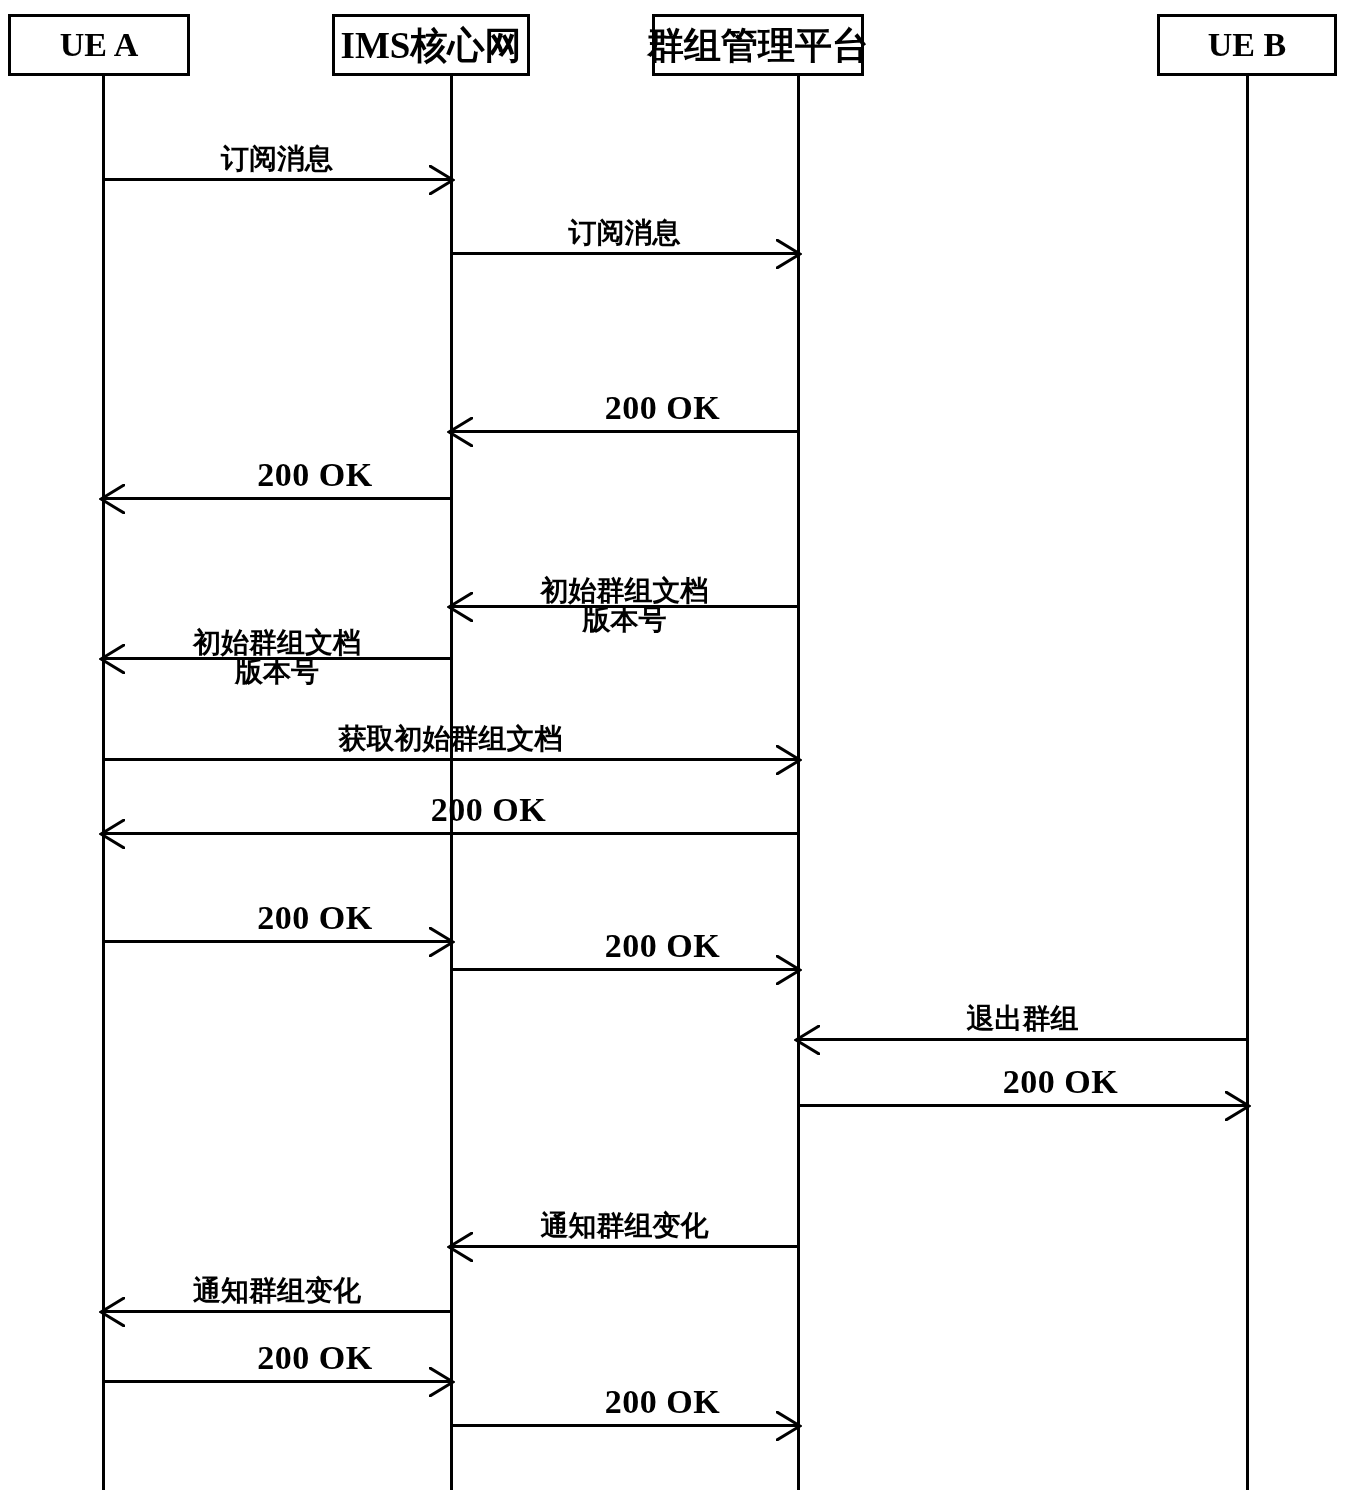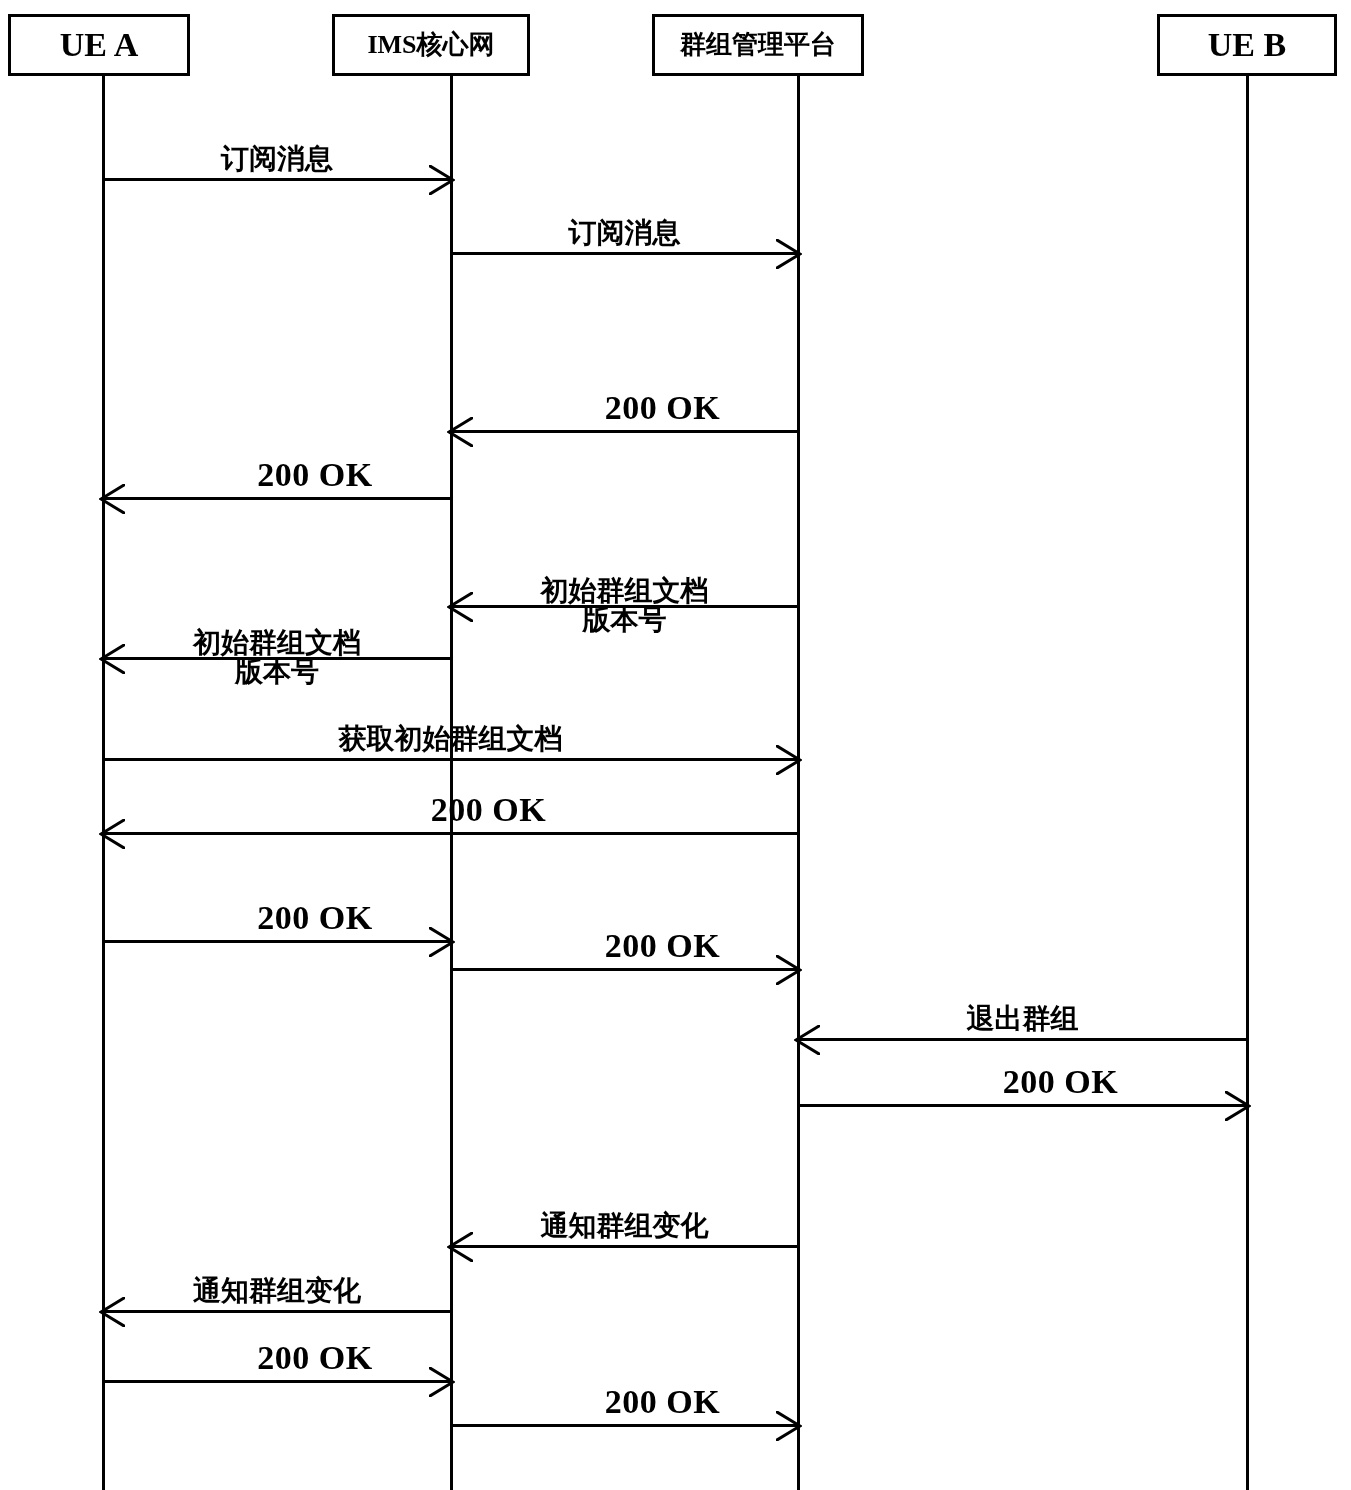--- a/index.html
+++ b/index.html
@@ -29,21 +29,21 @@
   }
   .lifeline-box-label {
     font-weight: bold;
     font-size: 34px;
     line-height: 1;
     color: #000000;
     white-space: nowrap;
     letter-spacing: 0px;
   }
   .lifeline-box-label.cjk {
-    font-size: 26px;
+    font-size: 37px;
   }
   .lifeline-line {
     position: absolute;
     width: 3px;
     background: #000000;
     z-index: 1;
   }
   .msg {
     position: absolute;
     z-index: 2;

